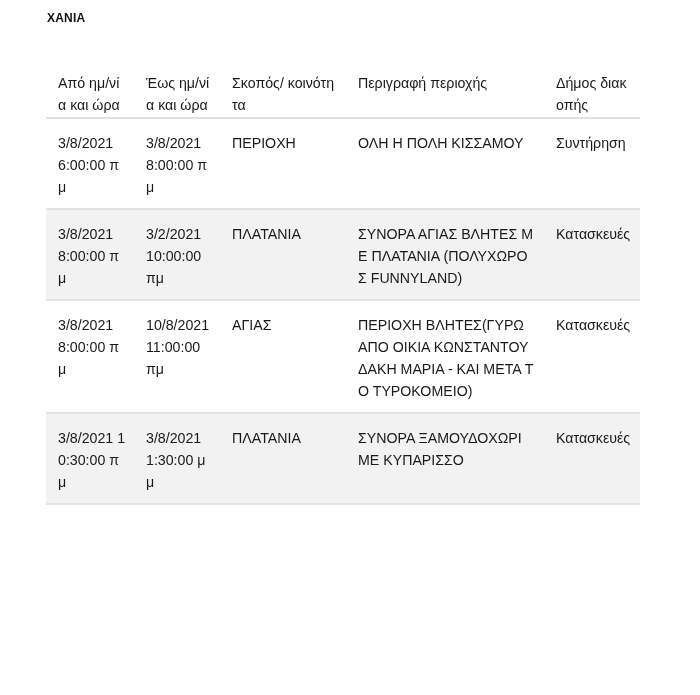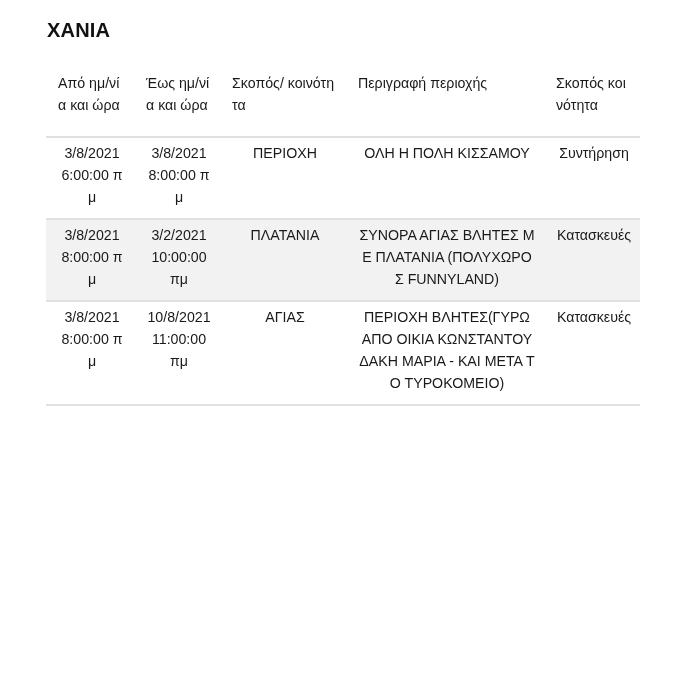--- a/index.html
+++ b/index.html
@@ -11,22 +11,22 @@
       width: 700px;
       height: 695px;
       position: relative;
       overflow: hidden;
       font-family: "Liberation Sans", "DejaVu Sans", sans-serif;
       color: #1a1a1a;
     }
     .title {
       position: absolute;
       left: 47px;
-      top: 19px;
-      font-size: 20px;
+      top: 11px;
+      font-size: 12px;
       font-weight: bold;
       letter-spacing: 0.2px;
       color: #111;
     }
     table.outages {
       position: absolute;
       left: 46px;
       top: 66px;
       width: 594px;
       border-collapse: collapse;
@@ -38,27 +38,26 @@
     table.outages td {
       text-align: left;
       vertical-align: top;
       padding: 6px 8px 10px 12px;
       word-break: break-all;
       overflow-wrap: anywhere;
       font-weight: normal;
     }
     table.outages thead th {
       padding-top: 6px;
-      padding-bottom: 20px;
+      padding-bottom: 1px;
       border-bottom: 2px solid #e0e0e0;
     }
     table.outages tbody td {
       border-bottom: 2px solid #e2e2e2;
-      padding-top: 4px;
-      text-align: center;
+      padding-top: 13px;
     }
     table.outages tbody tr.alt td {
       background: #f2f2f2;
     }
     col.c1 { width: 88px; }
     col.c2 { width: 86px; }
     col.c3 { width: 126px; }
     col.c4 { width: 198px; }
     col.c5 { width: 96px; }
     td.desc, th.desc { word-break: normal; overflow-wrap: break-word; }
@@ -86,21 +85,21 @@
       <th>
           <span class="cell-text">Έως ημ/νία και ώρα</span>
         </th>
       <th class="area">
           <span class="cell-text">Σκοπός/ κοινότητα</span>
         </th>
       <th class="desc">
           <span class="cell-text">Περιγραφή περιοχής</span>
         </th>
       <th>
-          <span class="cell-text">Σκοπός κοινότητα</span>
+          <span class="cell-text">Δήμος διακοπής</span>
         </th>
     </tr>
   </thead>
   <tbody>
     <tr>
       <td>3/8/2021 6:00:00 πμ</td>
       <td>3/8/2021 8:00:00 πμ</td>
       <td class="area">ΠΕΡΙΟΧΗ</td>
       <td class="desc">ΟΛΗ Η ΠΟΛΗ ΚΙΣΣΑΜΟΥ</td>
       <td>Συντήρηση</td>
@@ -112,14 +111,21 @@
       <td class="desc">ΣΥΝΟΡΑ ΑΓΙΑΣ ΒΛΗΤΕΣ ΜΕ ΠΛΑΤΑΝΙΑ (ΠΟΛΥΧΩΡΟΣ FUNNYLAND)</td>
       <td>Κατασκευές</td>
     </tr>
     <tr>
       <td>3/8/2021 8:00:00 πμ</td>
       <td>10/8/2021 11:00:00 πμ</td>
       <td class="area">ΑΓΙΑΣ</td>
       <td class="desc">ΠΕΡΙΟΧΗ ΒΛΗΤΕΣ(ΓΥΡΩ ΑΠΟ ΟΙΚΙΑ ΚΩΝΣΤΑΝΤΟΥΔΑΚΗ ΜΑΡΙΑ - ΚΑΙ ΜΕΤΑ ΤΟ ΤΥΡΟΚΟΜΕΙΟ)</td>
       <td>Κατασκευές</td>
     </tr>
+    <tr class="alt">
+      <td>3/8/2021 10:30:00 πμ</td>
+      <td>3/8/2021 1:30:00 μμ</td>
+      <td class="area">ΠΛΑΤΑΝΙΑ</td>
+      <td class="desc">ΣΥΝΟΡΑ ΞΑΜΟΥΔΟΧΩΡΙ ΜΕ ΚΥΠΑΡΙΣΣΟ</td>
+      <td>Κατασκευές</td>
+    </tr>
   </tbody>
 </table>
 
 </body></html>

